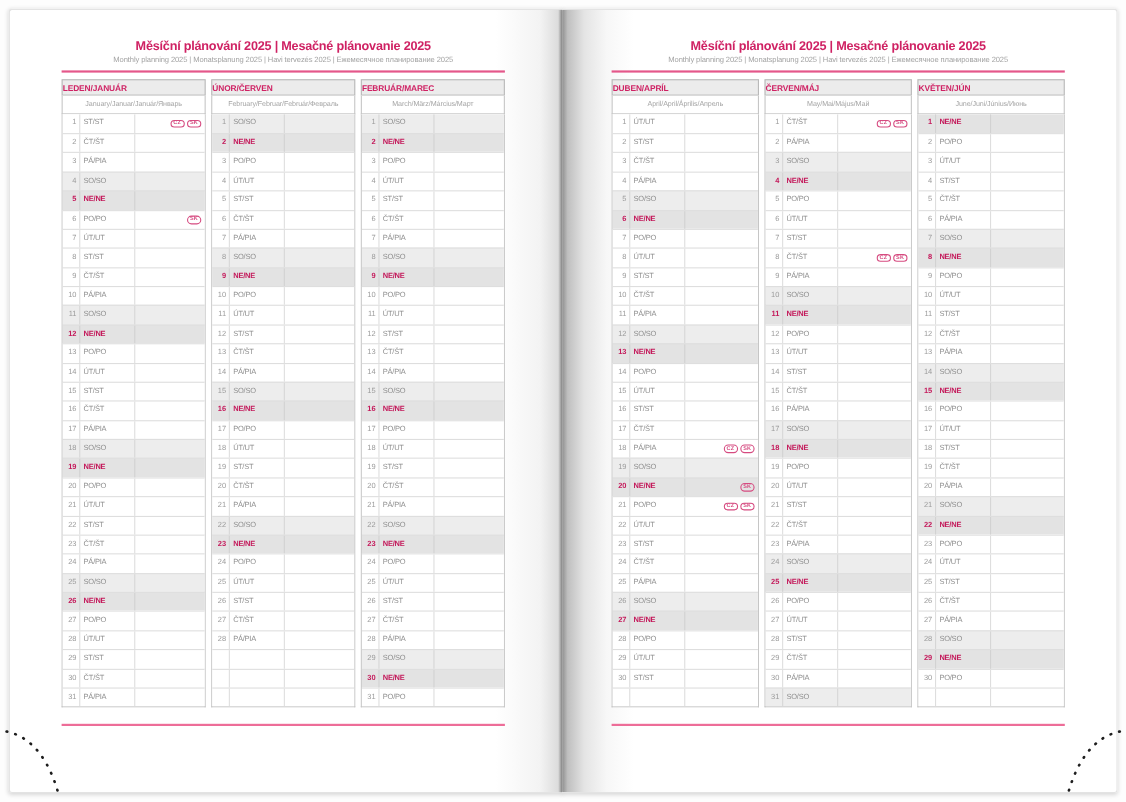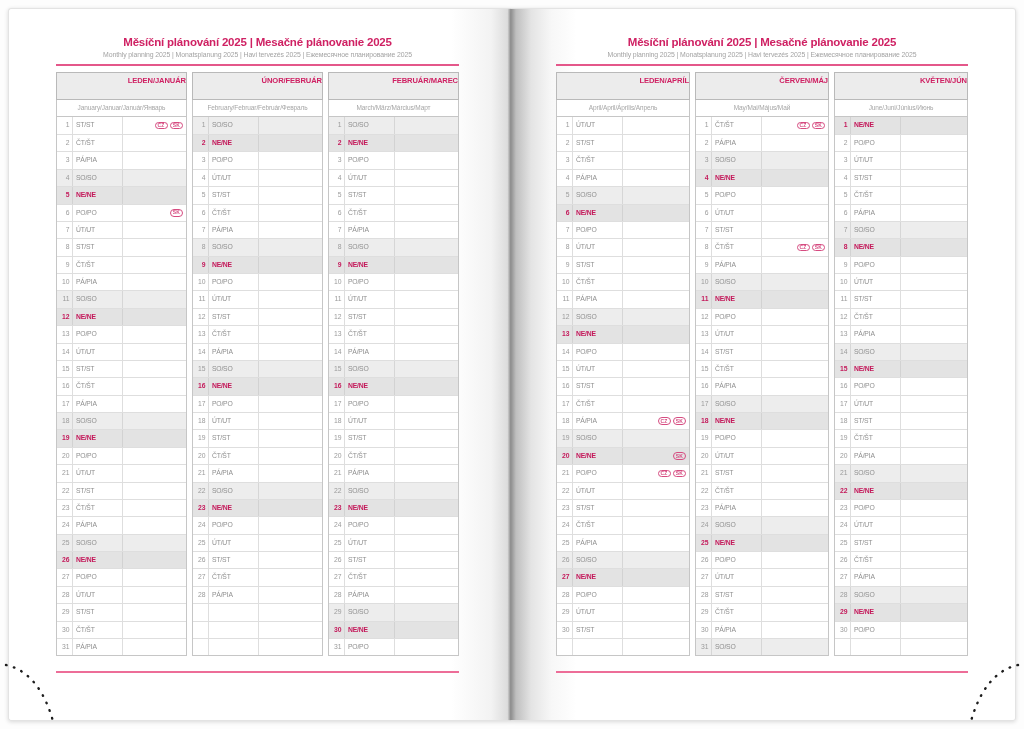--- a/index.html
+++ b/index.html
@@ -32,23 +32,23 @@
   }
   .page-subtitle{
     margin-top:3px;text-align:center;
     font-size:6.9px;color:#a3a3a3;letter-spacing:-0.1px;white-space:nowrap;
   }
   .header-rule{margin-top:6px;height:1.7px;background:#e4578a;}
 
   .months{display:flex;gap:5px;margin-top:6px;}
   .month{flex:1;min-width:0;}
   .m-head{
-    box-sizing:border-box;height:28px;line-height:15px;
+    box-sizing:border-box;height:15px;line-height:15px;
     border:1px solid #b9b9b9;background:#ececec;
-    color:#cf2163;font-weight:bold;text-align:right;font-size:7.6px;letter-spacing:-0.1px;
+    color:#cf2163;font-weight:bold;text-align:left;font-size:7.6px;letter-spacing:-0.1px;
     white-space:nowrap;
   }
   .m-sub{
     box-sizing:border-box;height:17px;line-height:16px;
     border:1px solid #c6c6c6;border-top:none;background:#ffffff;
     color:#a6a6a6;text-align:center;font-size:6.5px;letter-spacing:-0.1px;white-space:nowrap;
   }
   .m-rows{border:1px solid #c6c6c6;border-top:none;background:#fff;}
   .r{
     display:flex;box-sizing:border-box;height:17.38px;
@@ -252,21 +252,21 @@
                 <div class="c-note"></div>
               </div>
               <div class="r">
                 <div class="c-num">31</div>
                 <div class="c-day">PÁ/PIA</div>
                 <div class="c-note"></div>
               </div>
             </div>
   </div>
           <div class="month">
-    <div class="m-head">ÚNOR/FEBRUÁR</div>
+    <div class="m-head">ÚNOR/ČERVEN</div>
     <div class="m-sub">February/Februar/Február/Февраль</div>
     <div class="m-rows">
               <div class="r sat">
                 <div class="c-num">1</div>
                 <div class="c-day">SO/SO</div>
                 <div class="c-note"></div>
               </div>
               <div class="r sun">
                 <div class="c-num">2</div>
                 <div class="c-day">NE/NE</div>
@@ -585,21 +585,21 @@
     </div>
   </div>
 
   <div class="page page-right">
     <div class="content">
       <div class="page-title">Měsíční plánování 2025 | Mesačné plánovanie 2025</div>
       <div class="page-subtitle">Monthly planning 2025 | Monatsplanung 2025 | Havi tervezés 2025 | Ежемесячное планирование 2025</div>
       <div class="header-rule"></div>
       <div class="months" id="months-right">
           <div class="month">
-    <div class="m-head">LEDEN/APRÍL</div>
+    <div class="m-head">DUBEN/APRÍL</div>
     <div class="m-sub">April/April/Április/Апрель</div>
     <div class="m-rows">
               <div class="r">
                 <div class="c-num">1</div>
                 <div class="c-day">ÚT/UT</div>
                 <div class="c-note"></div>
               </div>
               <div class="r">
                 <div class="c-num">2</div>
                 <div class="c-day">ST/ST</div>

